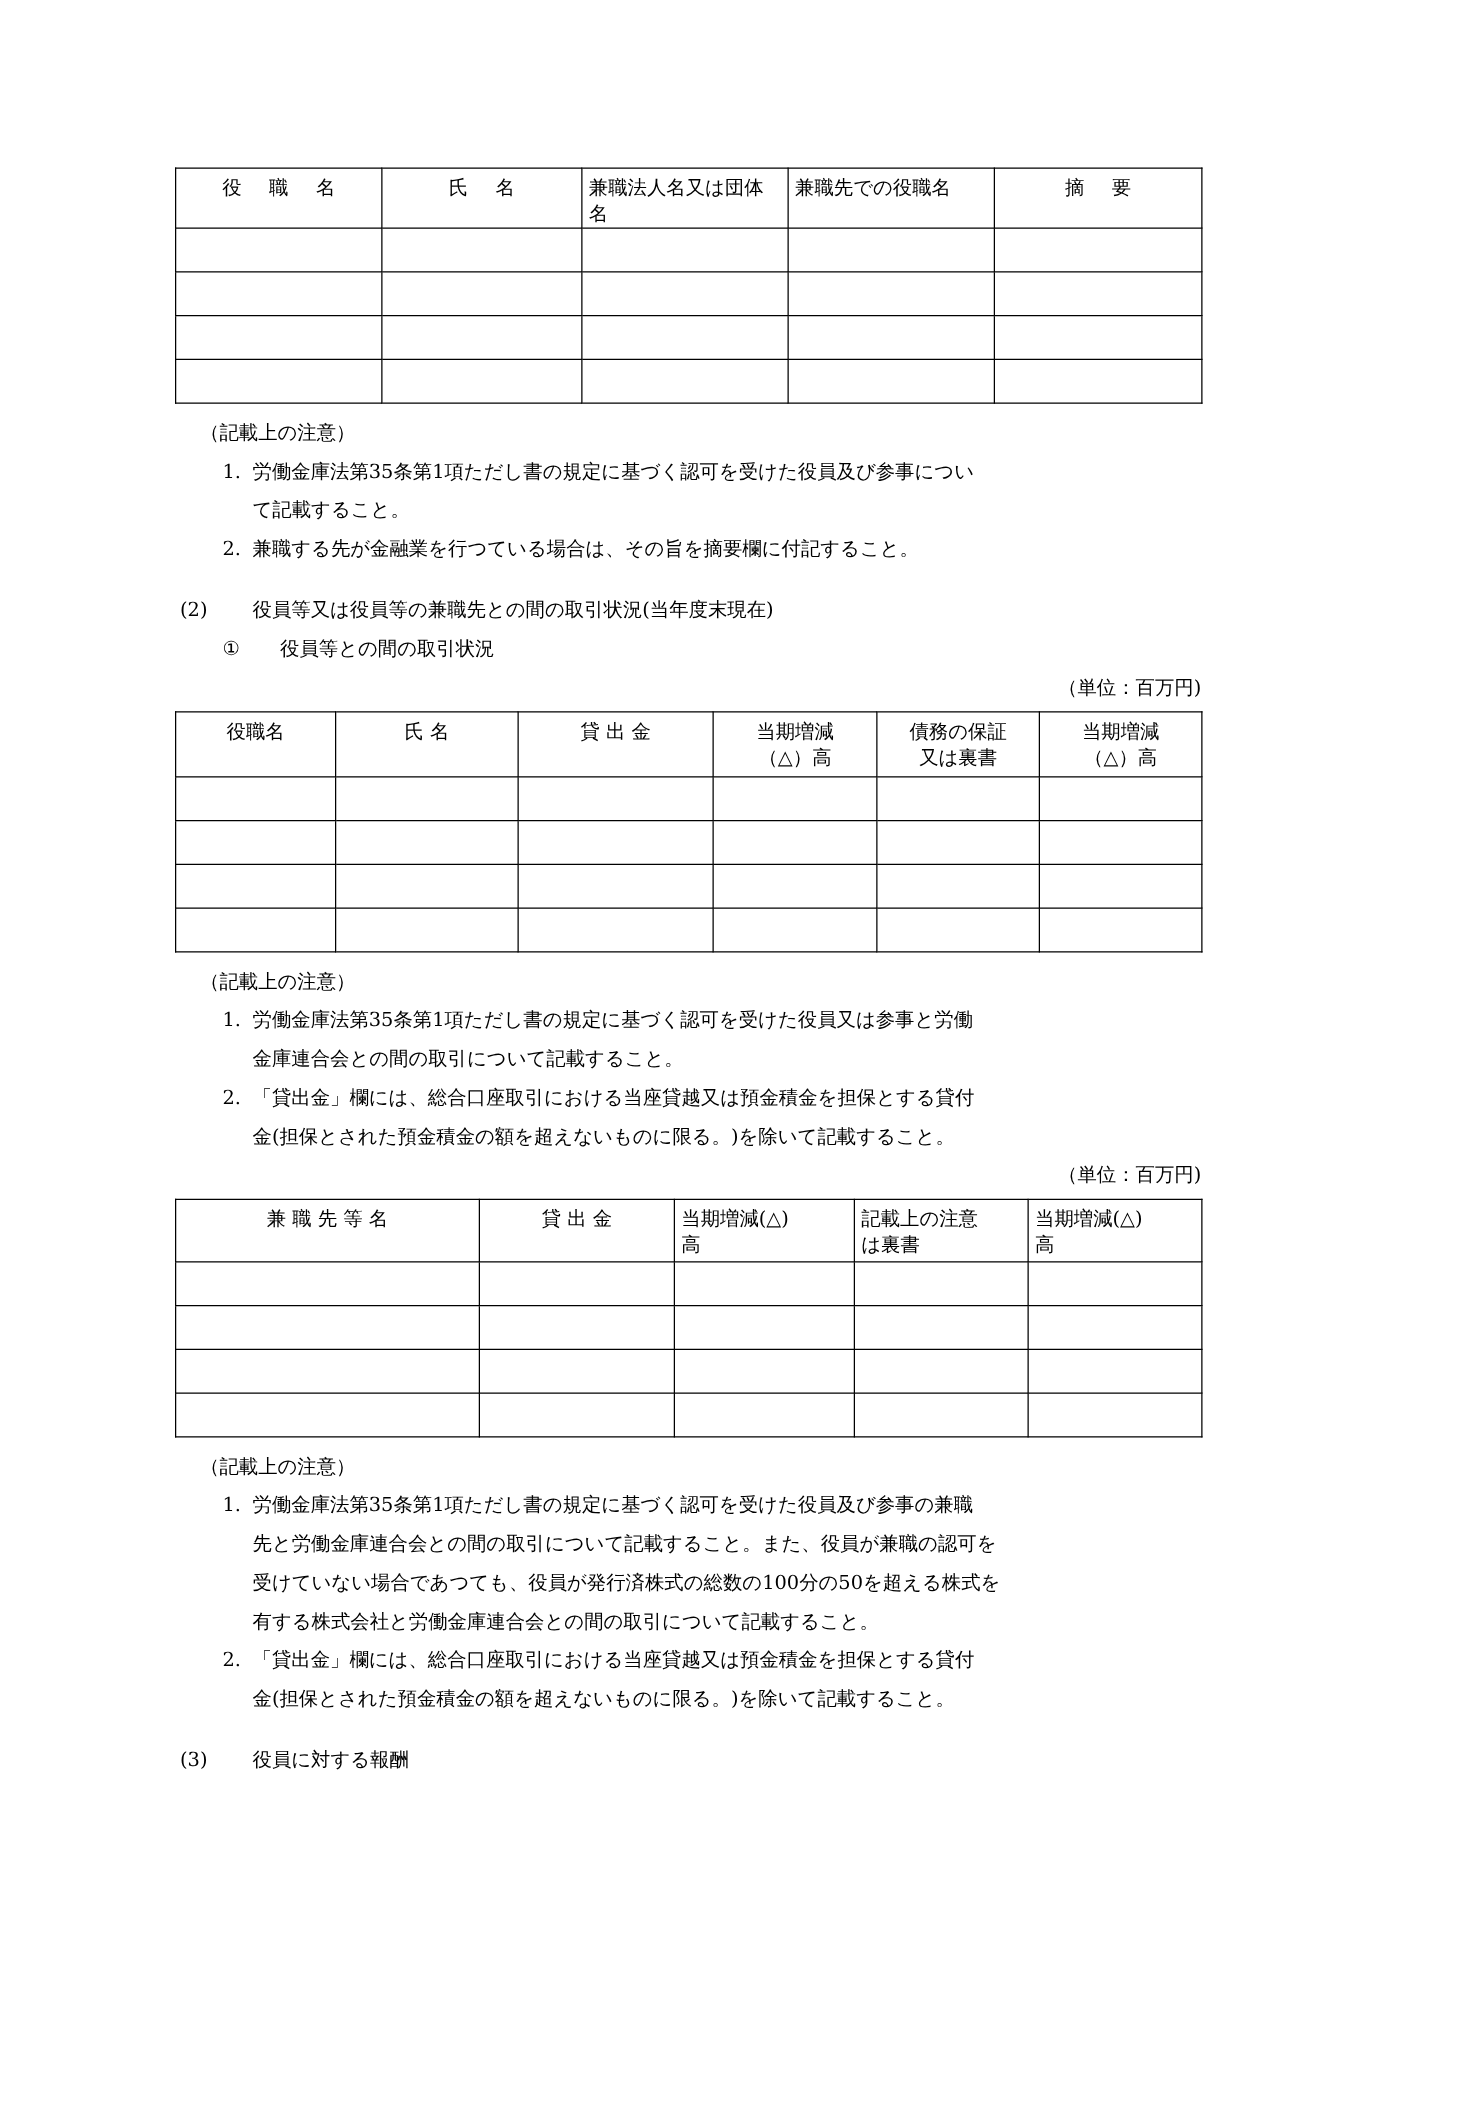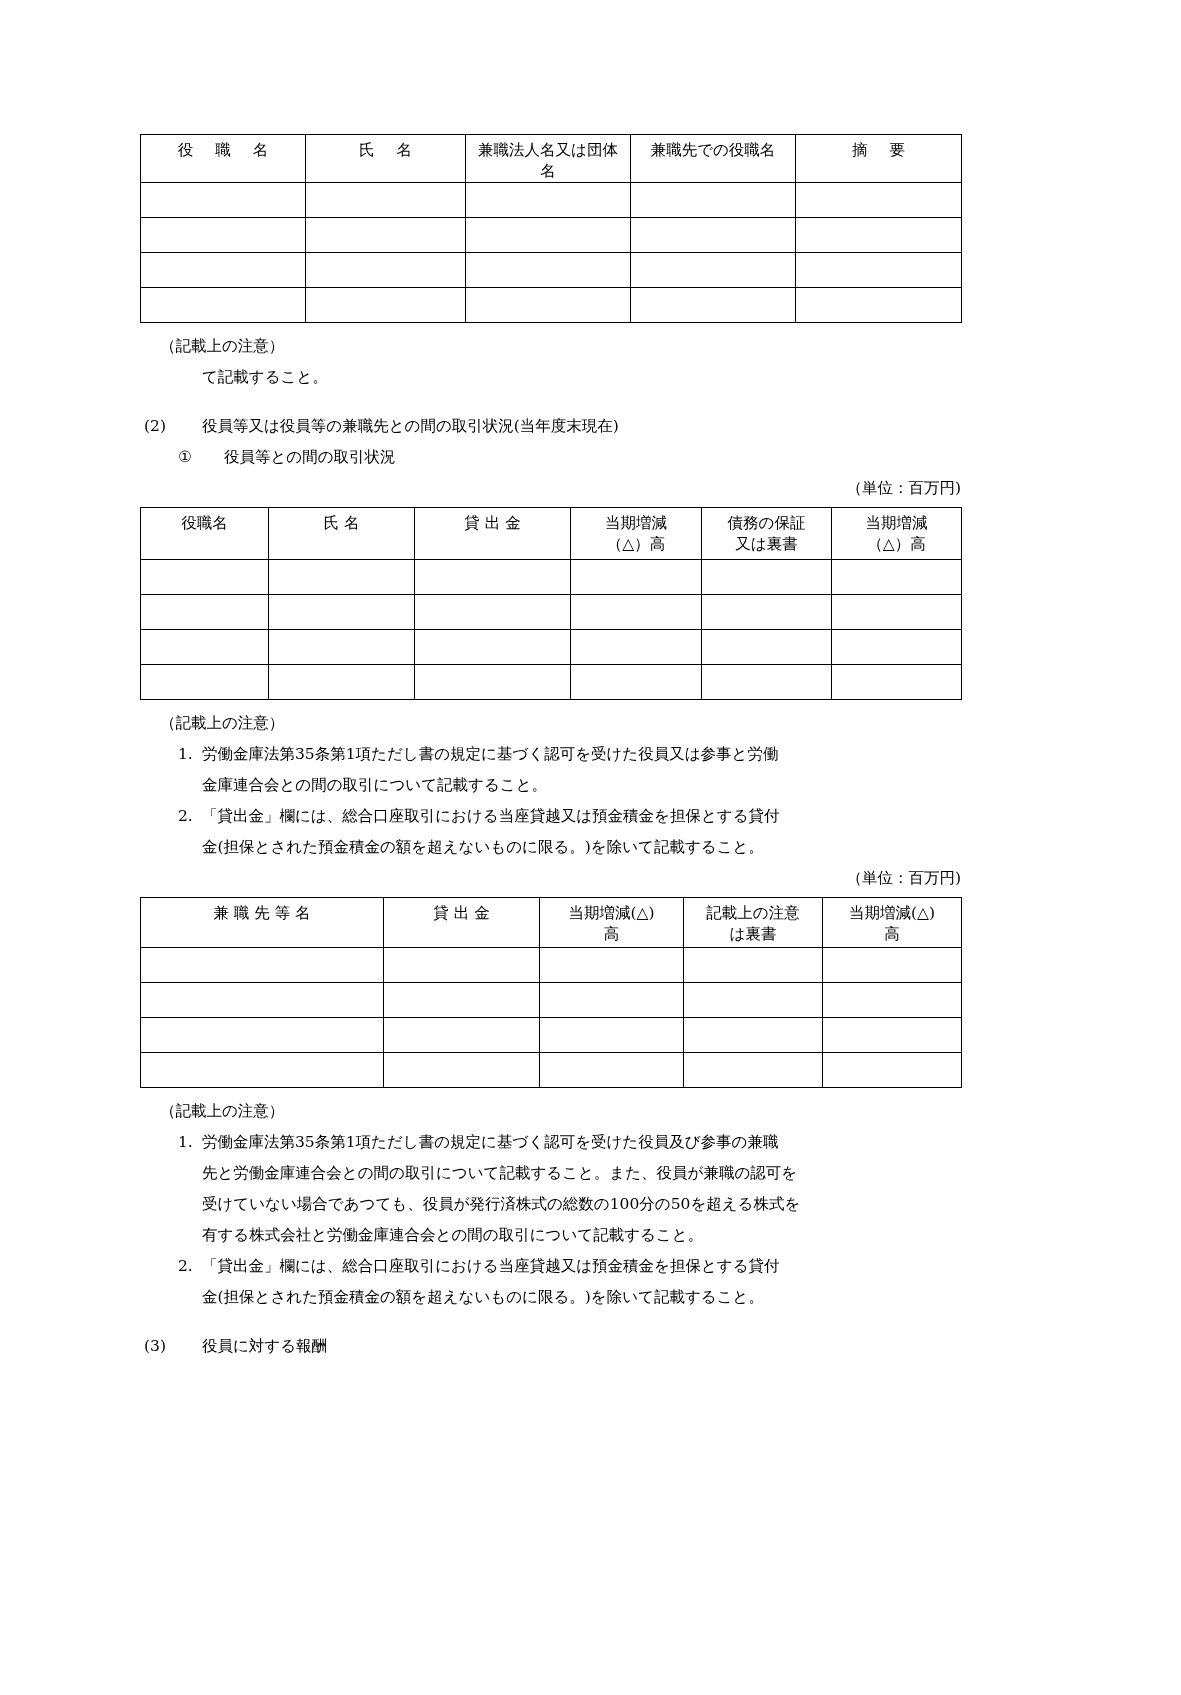--- a/index.html
+++ b/index.html
@@ -44,21 +44,21 @@
     vertical-align: top;
   }
   table.form th.hcell {
     height: 46px;
     font-size: 15.5px;
     line-height: 21px;
     padding: 5px 5px 0 5px;
     box-sizing: border-box;
   }
   th.hcell.ctr { text-align: center; }
-  th.hcell.lft { text-align: center; }
+  th.hcell.lft { text-align: left; }
   th.hcell .sp {
     letter-spacing: 0.55em;
     padding-left: 0.55em;
   }
   table.form td.bodycell {
     height: 34px;
   }
   table.t2 th.hcell { height: 52px; }
   table.t3 th.hcell { height: 50px; }
 
@@ -149,21 +149,27 @@
         <td class="bodycell"></td>
         <td class="bodycell"></td>
         <td class="bodycell"></td>
         <td class="bodycell"></td>
         <td class="bodycell"></td>
       </tr>
     </tbody>
   </table>
 
   <div class="para notes-title">（記載上の注意）</div>
+  <div class="para note-item">
+    <span class="num">1.</span><span>労働金庫法第35条第1項ただし書の規定に基づく認可を受けた役員及び参事につい</span>
+  </div>
   <div class="para note-cont">て記載すること。</div>
+  <div class="para note-item">
+    <span class="num">2.</span><span>兼職する先が金融業を行つている場合は、その旨を摘要欄に付記すること。</span>
+  </div>
 
   <div class="para sec-lv1">
     <span class="lbl">(2)</span><span>役員等又は役員等の兼職先との間の取引状況(当年度末現在)</span>
   </div>
   <div class="para sec-lv2">
     <span class="lbl">①</span><span>役員等との間の取引状況</span>
   </div>
 
   <div class="unit-line">（単位：百万円)</div>
 

